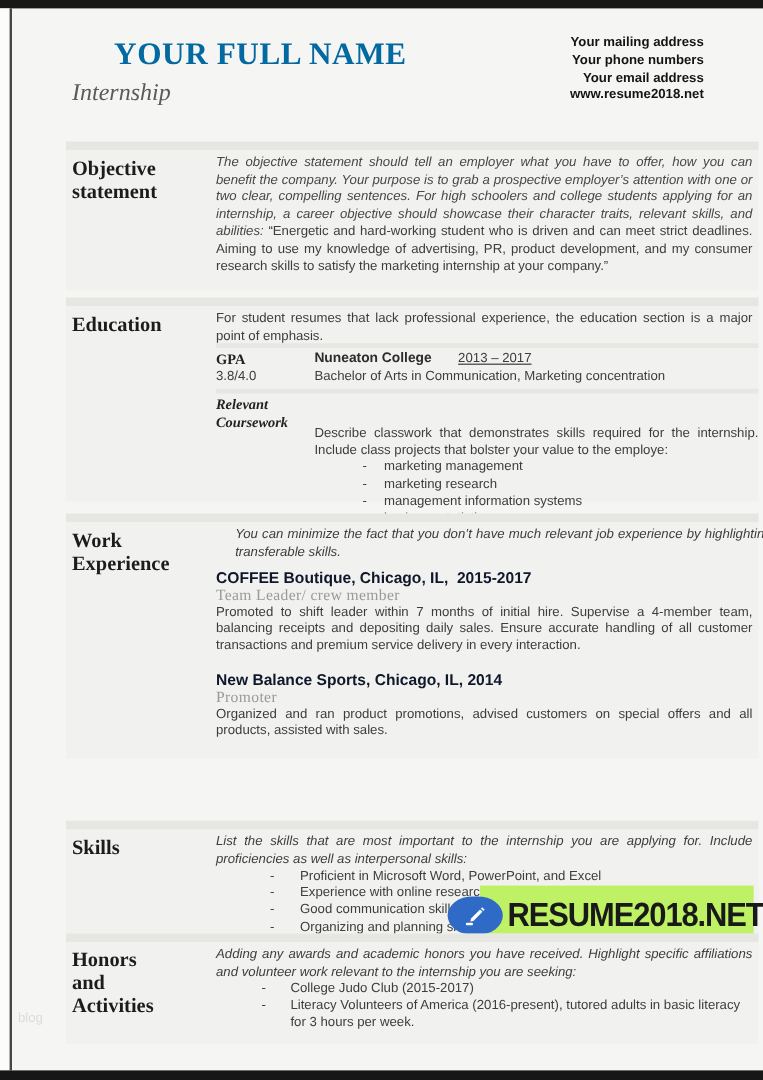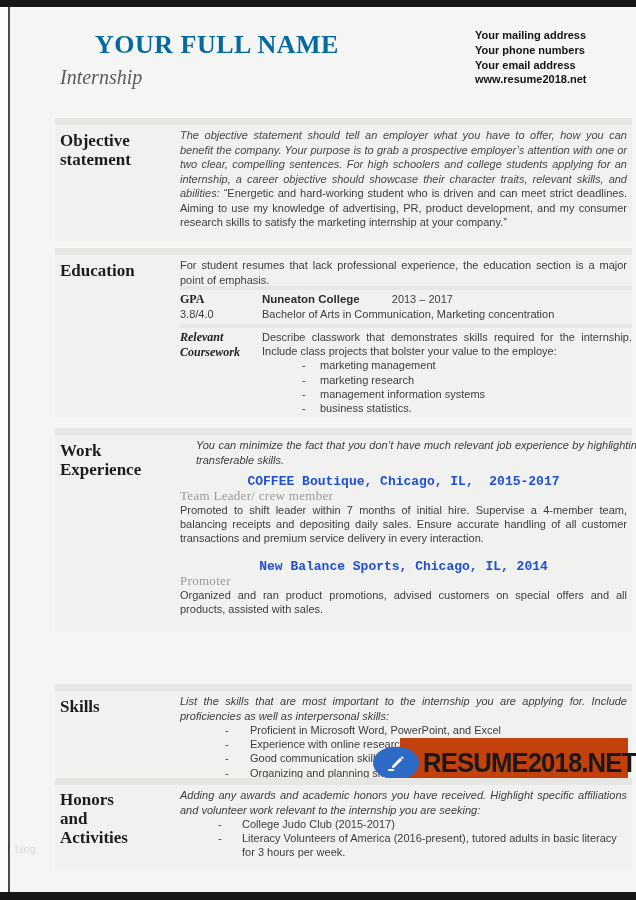--- a/index.html
+++ b/index.html
@@ -10,62 +10,62 @@
   .bar-bottom{position:absolute;left:0;top:892px;width:636px;height:8px;background:#171717;}
   .edge-strip{position:absolute;left:0;top:7px;width:8px;height:885px;background:#fcfcfb;}
   .edge-line{position:absolute;left:8px;top:7px;width:2px;height:885px;background:#474747;}
 
   
   .name{position:absolute;left:60px;top:30px;font-family:"Liberation Serif", serif;
         font-weight:bold;font-size:26px;color:#0369a1;letter-spacing:.5px;margin-left:35px;}
   .subtitle{position:absolute;left:60px;top:66px;font-family:"Liberation Serif", serif;
         font-style:italic;font-size:20px;color:#5a5a5a;}
   .contact{position:absolute;left:475px;top:28px;font-size:11px;font-weight:bold;
-        color:#141414;line-height:14.8px;}
+        color:#141414;line-height:14.8px;text-align:right;}
 
   
   .section{position:absolute;left:55px;width:577px;background:#f1f1ef;}
   .band{position:absolute;left:0;top:0;width:100%;height:7px;background:#e6e6e3;}
   .subband{position:absolute;height:4px;background:#e7e7e4;}
   .heading{position:absolute;left:5px;width:115px;font-family:"Liberation Serif", serif;
         font-weight:bold;font-size:17px;line-height:19px;color:#1c1c1c;}
   .heading span{display:block;}
   .bodycol{position:absolute;left:125px;width:447px;}
   .guide{font-style:italic;color:#474747;}
   p.para{margin:0;font-size:11px;line-height:14.5px;color:#3d3d3d;text-align:justify;}
   p.tight{line-height:14.2px;}
 
   
   .edu-label{font-family:"Liberation Serif", serif;font-weight:bold;font-size:12px;
         line-height:15px;color:#222;}
   .edu-val{font-size:11px;color:#3d3d3d;line-height:15px;}
   .college-line{font-size:11.5px;line-height:15px;color:#2c2c2c;}
   .college-name{font-weight:bold;}
-  .college-dates{margin-left:32px;color:#3d3d3d;font-size:11px;}
+  .college-dates{margin-left:22px;color:#3d3d3d;font-size:11px;text-decoration:underline;}
   .degree{font-size:11px;line-height:15px;color:#3d3d3d;}
 
   
   ul.dash{list-style:none;margin:0;padding:0;font-size:11px;color:#3d3d3d;}
   ul.dash li{position:relative;line-height:14.2px;}
   ul.dash.lvl1 li{padding-left:70px;}
   ul.dash.lvl1 li::before{content:"-";position:absolute;left:45px;}
   ul.dash.lvl1h li{padding-left:62px;}
   ul.dash.lvl1h li::before{content:"-";position:absolute;left:38px;}
   ul.dash.lvl2 li{padding-left:58px;}
   ul.dash.lvl2 li::before{content:"-";position:absolute;left:40px;}
 
   
-  .job-title{font-family:Liberation Mono, monospace;font-weight:bold;font-size:13px;
-        line-height:15px;color:#1d4ed8;white-space:pre-wrap;text-align:center;}
+  .job-title{font-family:Liberation Sans, sans-serif;font-weight:bold;font-size:13px;
+        line-height:15px;color:#0f172a;white-space:pre-wrap;}
   .job-role{font-family:"Liberation Serif", serif;font-size:13px;line-height:14px;
         color:#9a9a98;letter-spacing:.3px;}
   .job-desc{margin-top:3px;}
 
   
-  .logo{position:absolute;left:345px;top:54px;width:228px;height:50px;background:#c2410c;
+  .logo{position:absolute;left:345px;top:54px;width:228px;height:50px;background:#bef264;
         display:flex;align-items:center;justify-content:center;gap:4px;
         box-shadow:0 1px 0 #e0e0dd;}
   .logo-badge{width:46px;height:32px;background:#2f6ac7;border-radius:50% / 55%;
         display:flex;align-items:center;justify-content:center;flex:0 0 auto;}
   .logo-text{font-weight:bold;font-size:28px;letter-spacing:-1px;color:#191919;
         transform:scaleX(.92);transform-origin:left center;white-space:nowrap;}
 
   .blog-mark{position:absolute;left:15px;top:843px;font-size:11px;color:#dcdcda;}
 </style>
 </head>
@@ -114,21 +114,21 @@
         <div class="college-line"><span class="college-name">Nuneaton College</span><span class="college-dates">2013 – 2017</span></div>
         <div class="degree">Bachelor of Arts in Communication, Marketing concentration</div>
       </div>
     </div>
     <div class="subband" style="left:125px;top:76px;width:452px;"></div>
     <div class="bodycol" style="top:82px;">
       <div style="position:absolute;left:0;width:82px;font-style:italic;" class="edu-label">
         <span style="display:block;">Relevant</span>
         <span style="display:block;">Coursework</span>
       </div>
-      <div style="position:absolute;left:82px;width:370px;">
+      <div style="position:absolute;left:82px;width:370px;margin-top:24px;">
         <p class="para tight">Describe classwork that demonstrates skills required for the internship. Include class projects that bolster your value to the employe:</p>
         <ul class="dash lvl2">
           <li>marketing management</li>
           <li>marketing research</li>
           <li>management information systems</li>
           <li>business statistics.</li>
         </ul>
       </div>
     </div>
   </div>

